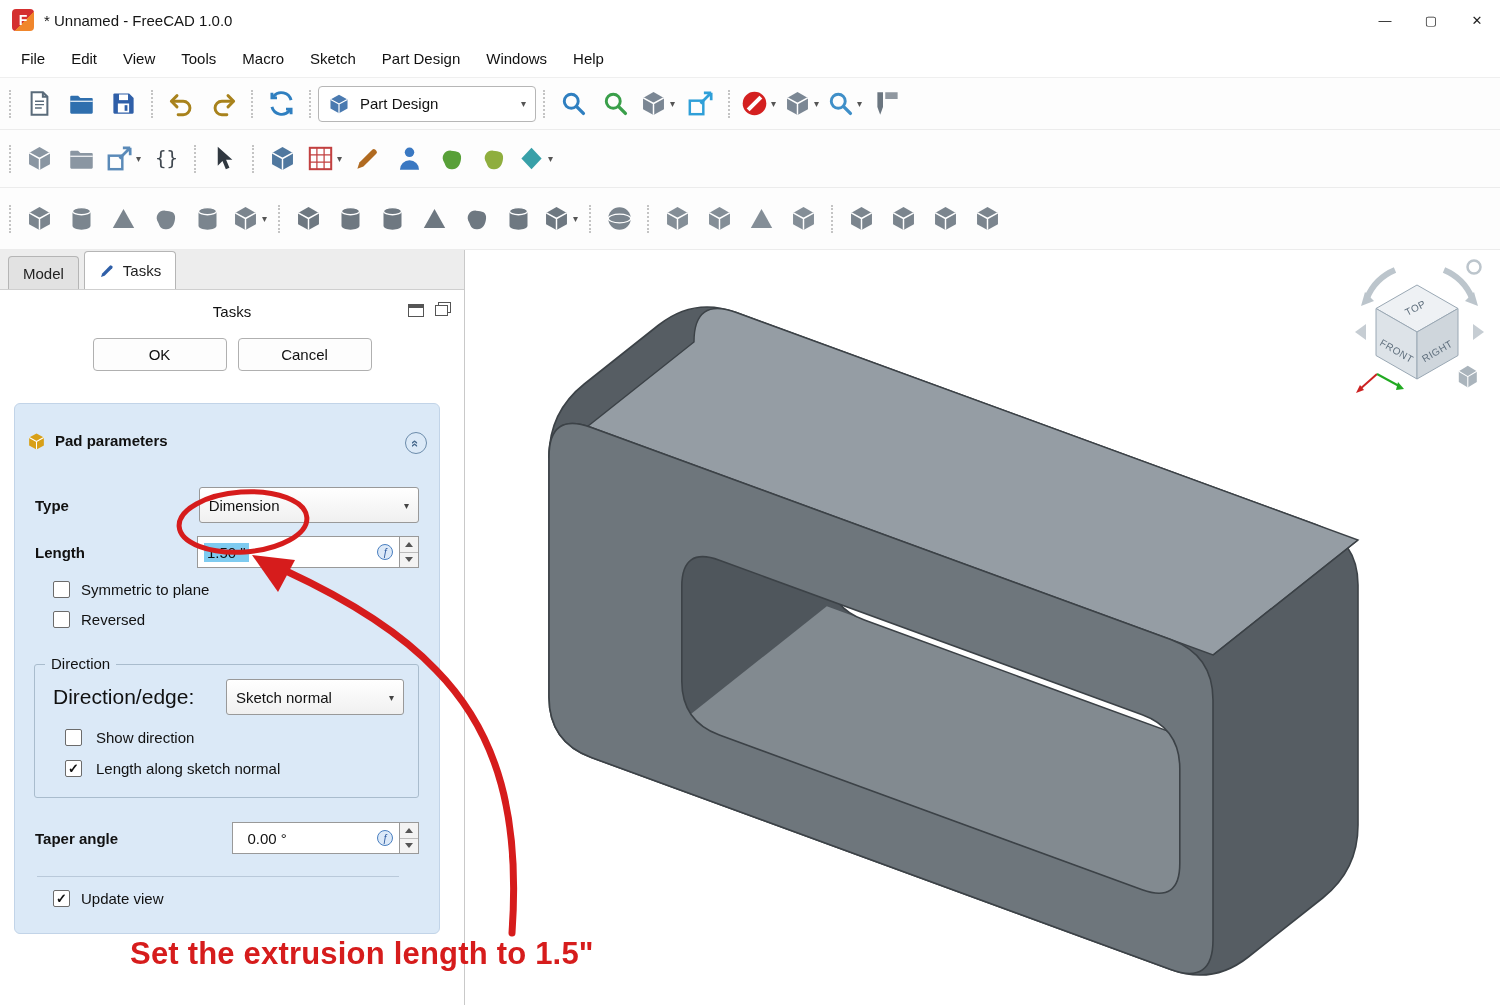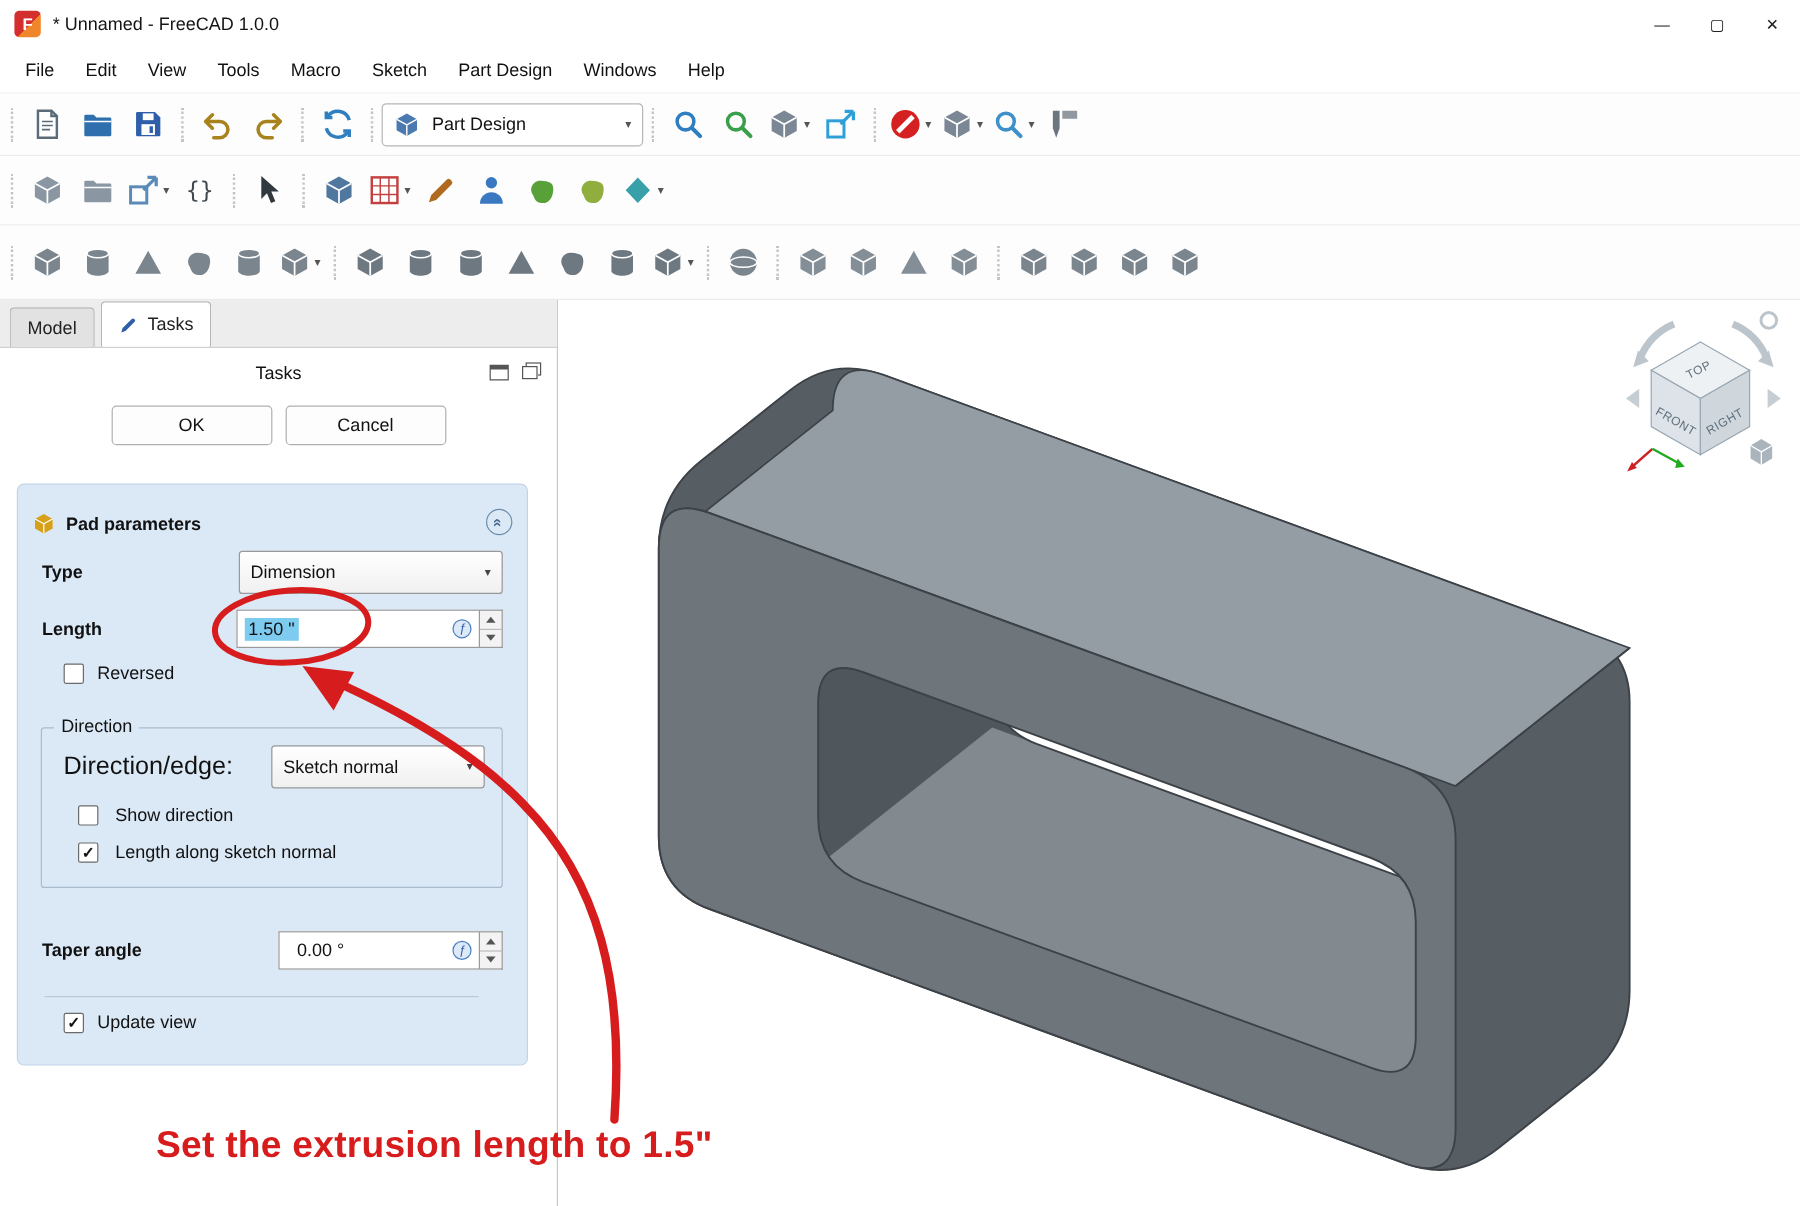--- a/index.html
+++ b/index.html
@@ -49,21 +49,21 @@
   .tasks-head { height:42px; display:flex; align-items:center; justify-content:center; position:relative; font-size:15px; }
   .mini { position:absolute; right:16px; top:14px; display:flex; gap:11px; align-items:center; }
   .mini-box { width:16px; height:13px; border:1.5px solid #555; border-top:4px solid #555; display:inline-block; }
   .mini-box.float { width:13px; height:11px; border:1.5px solid #555; box-shadow:3px -3px 0 -1px #fff, 3px -3px 0 0 #555; }
 
   .btn-row { display:flex; justify-content:center; gap:11px; margin-top:6px; }
   .pbtn { width:134px; height:33px; border:1px solid #b0b0b0; border-radius:4px; background:#fdfdfd; font-size:15px; color:#111; }
 
   
   .card { margin:32px 24px 0 14px; background:#dbe9f7; border:1px solid #c2d4e8; border-radius:6px; padding-bottom:26px; }
-  .card-head { height:42px; display:flex; align-items:flex-end; padding:0 12px; gap:9px; }
+  .card-head { height:42px; display:flex; align-items:flex-start; padding:0 12px; gap:9px;margin-top:28px; }
   .card-ic { width:19px; height:19px; }
   .card-title { font-weight:700; font-size:15px; flex:1; }
   .collapse-btn { width:22px; height:22px; border-radius:50%; border:1.6px solid #6c8cab; color:#46688c; background:transparent; display:flex; align-items:center; justify-content:center; }
   .collapse-btn span { display:inline-block; transform:rotate(90deg); font-size:13px; font-weight:700; line-height:1; }
 
   .p-row { display:flex; align-items:center; margin:13px 20px 0 20px; }
   .p-label { width:165px; font-size:15px;font-weight:bold; }
   .p-label-wide { width:198px; }
   .dropdown { height:30px; border:1px solid #999; border-radius:3px; background:linear-gradient(#ffffff,#f0f0f0); display:flex; align-items:center; padding:17px 9px; font-size:15px; }
   .dd-type { width:222px; }
@@ -84,21 +84,21 @@
 
   .chk-row { display:flex; align-items:center; gap:11px; margin:13px 20px 0 38px; font-size:15px; }
   .chk { width:17px; height:17px; border:1px solid #6b6b6b; background:#fff; border-radius:2px; display:flex; align-items:center; justify-content:center; font-size:13px; font-weight:700; color:#111; line-height:1; }
 
   .groupbox { position:relative; margin:36px 20px 0 19px; border:1px solid #a9bccd; border-radius:3px; padding:14px 12px 20px 12px; }
   .gb-title { position:absolute; top:-10px; left:10px; background:#dbe9f7; padding:0 6px; font-size:15px; }
   .g-row { display:flex; align-items:center; }
   .g-label { width:179px; font-size:21px; padding-left:6px; }
   .groupbox .chk-row { margin:14px 0 0 18px;gap:14px; }
 
-  .taper-row { margin-top:36px; }
+  .taper-row { margin-top:24px; }
   .hr-sep { margin:22px 40px 0 22px; border-top:1px solid #b9c9da; height:0; }
 
   
   .model-svg { position:absolute; left:0; top:0; width:1034px; height:755px; }
   .navcube { position:absolute; right:8px; top:4px; width:145px; height:150px; }
   .nc-label { font-size:10px; fill:#5f6f7d; text-anchor:middle; letter-spacing:.5px; }
 
   
   .anno-svg { position:absolute; inset:0; width:1500px; height:1005px; pointer-events:none; z-index:50; }
   .anno-text { position:absolute; left:130px; top:936px; font-size:31px; font-weight:700; color:#d61c1c; z-index:51; letter-spacing:.2px; }
@@ -549,20 +549,24 @@
           <div class="spinner">
             <span class="spin-up">
                 <i class="tri-up"></i>
               </span>
             <span class="spin-down">
                 <i class="tri-down"></i>
               </span>
           </div>
         </div>
 
+        <label class="chk-row">
+          <span class="chk"></span>
+          <span>Symmetric to plane</span>
+        </label>
 
         <label class="chk-row">
           <span class="chk"></span>
           <span>Reversed</span>
         </label>
 
         <div class="groupbox">
           <span class="gb-title">Direction</span>
           <div class="g-row">
             <span class="g-label">Direction/edge:</span>

